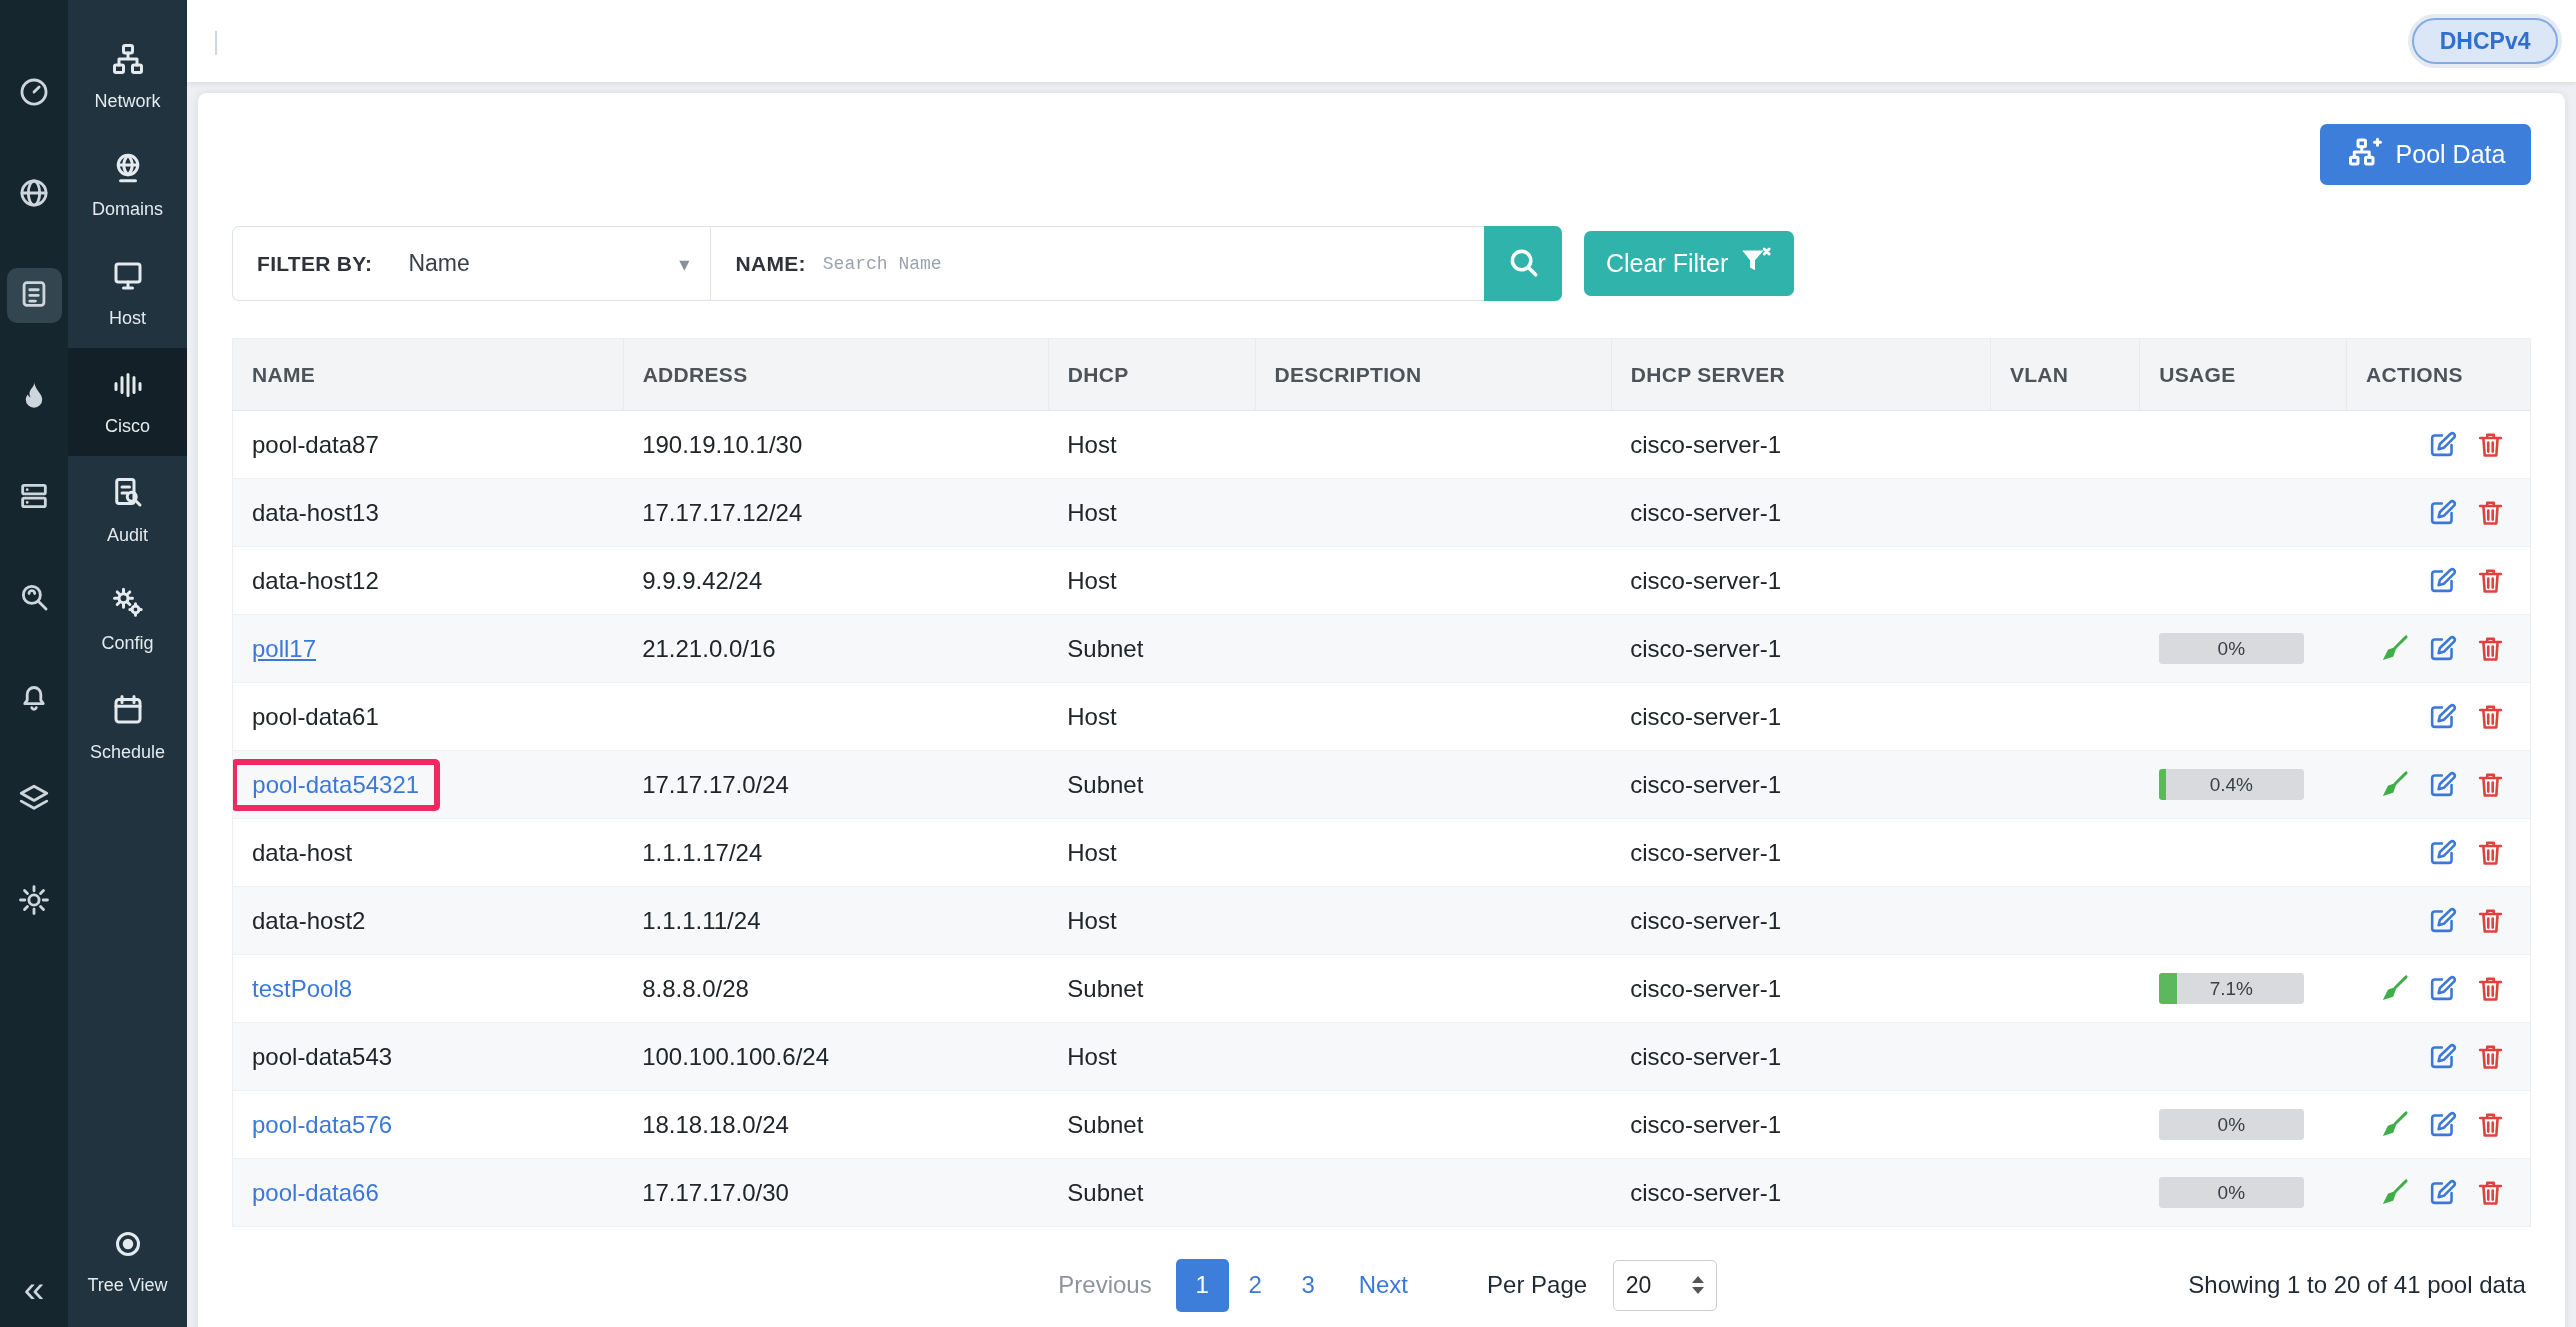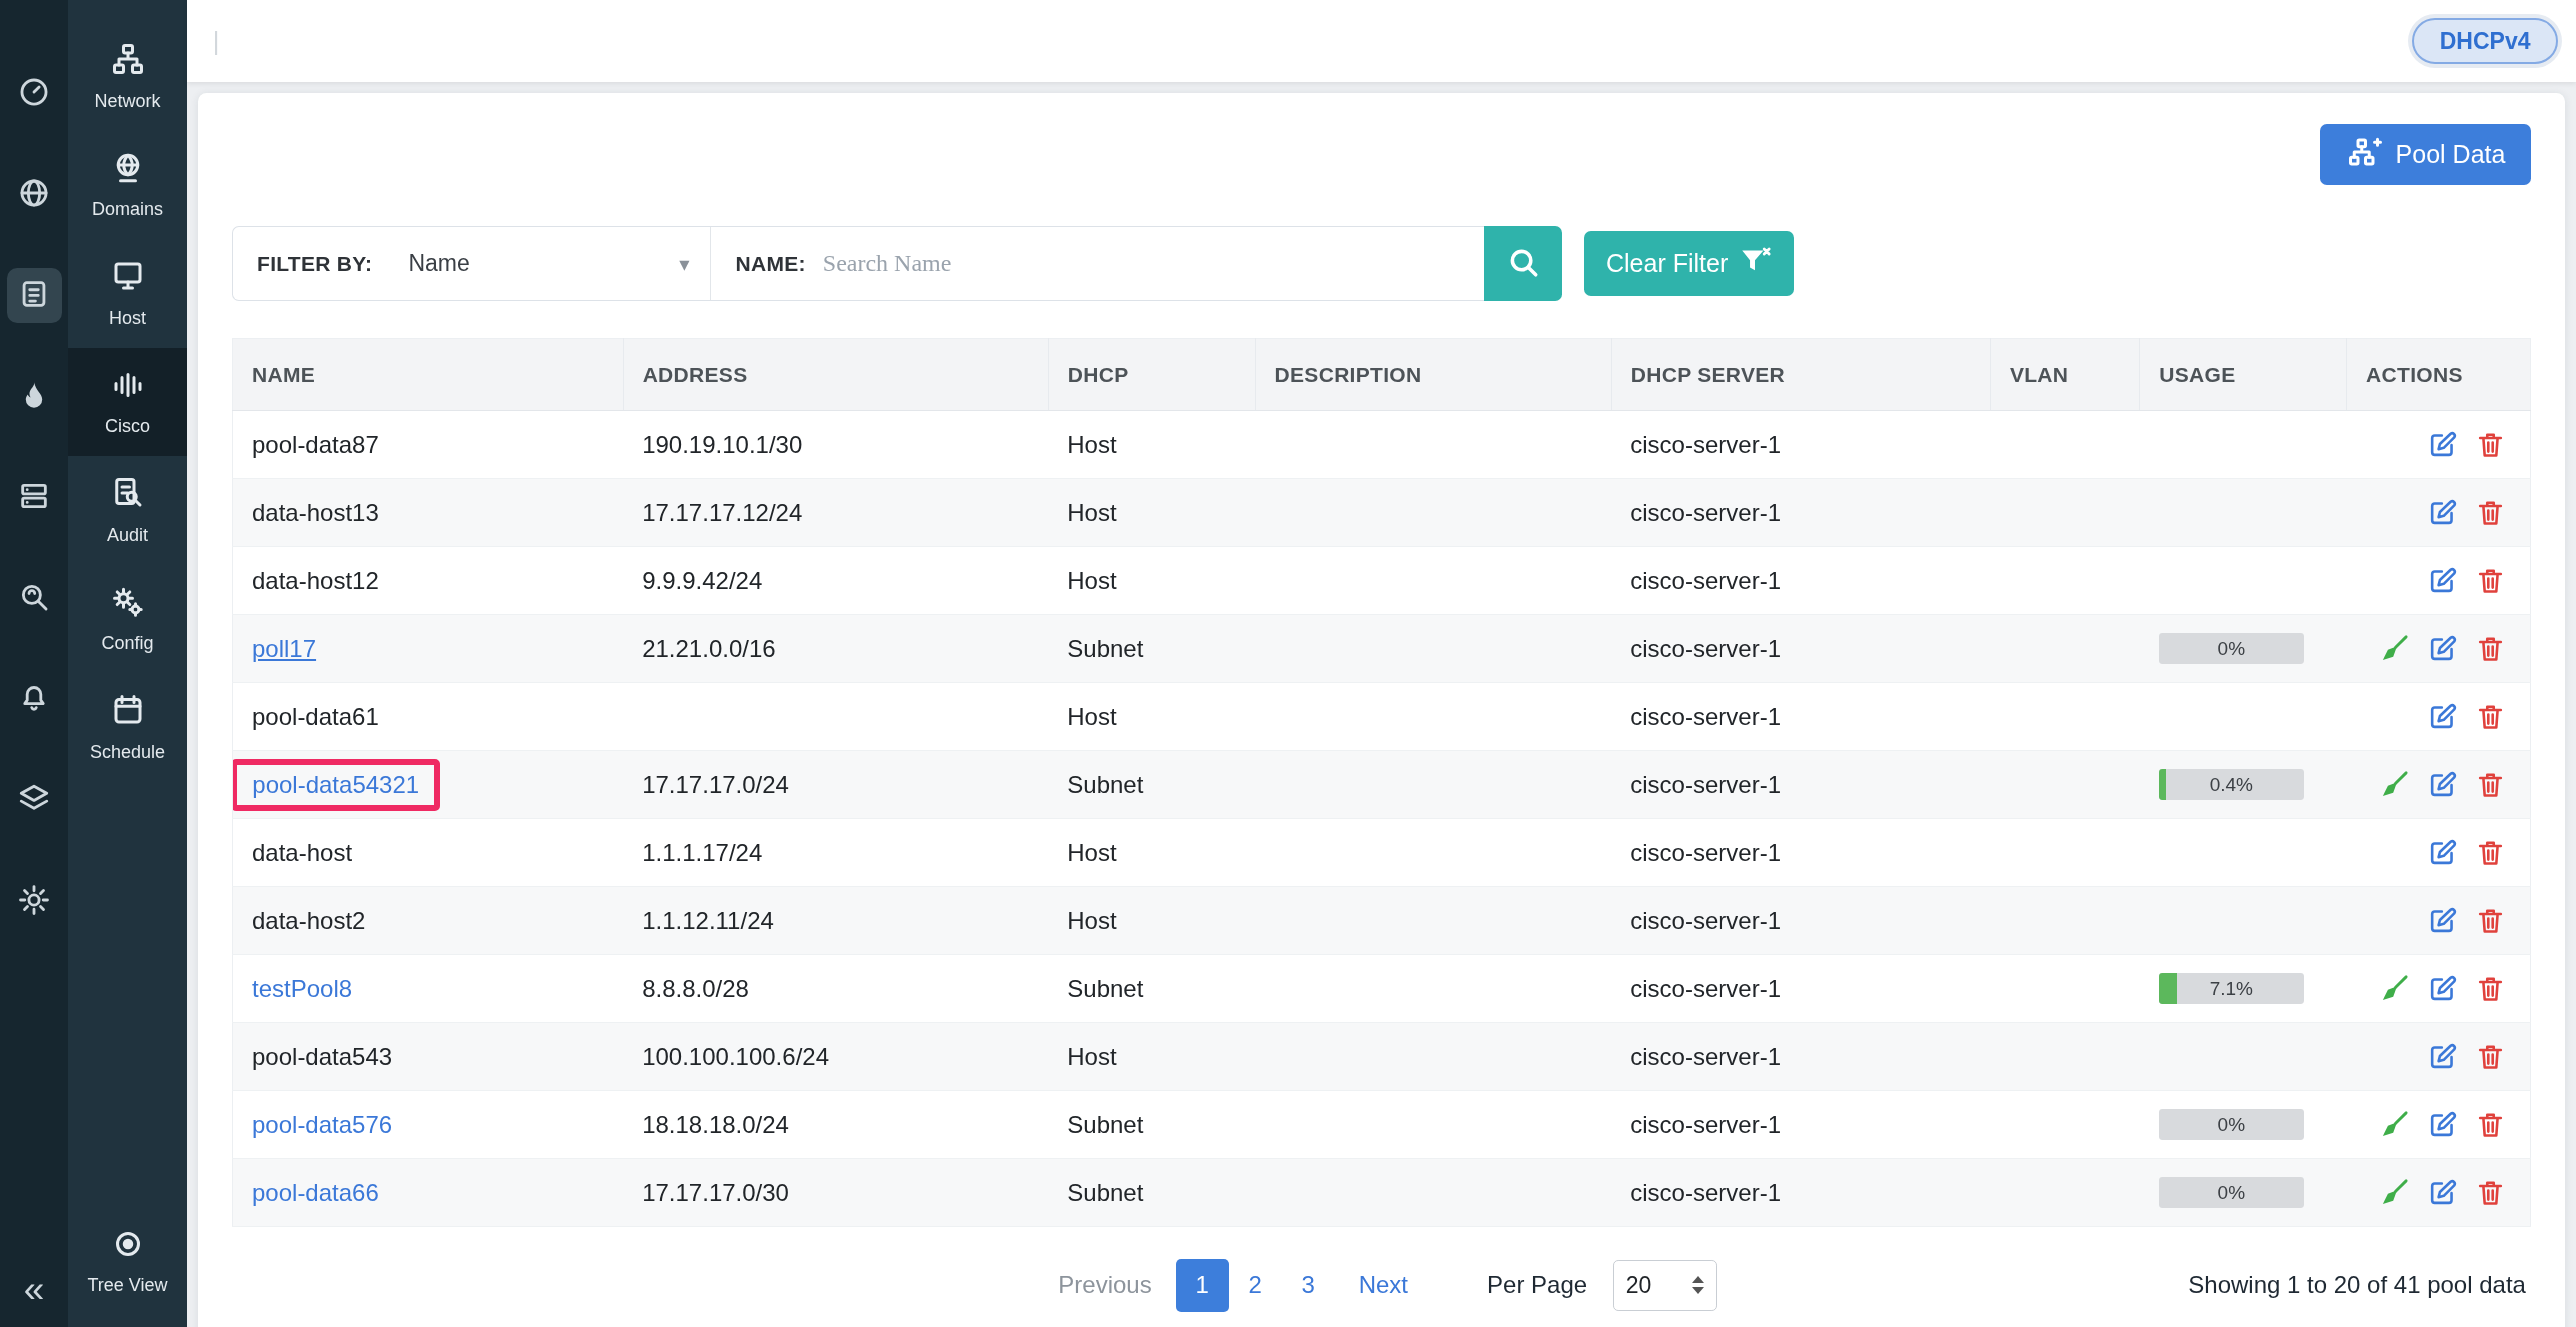--- a/index.html
+++ b/index.html
@@ -52,22 +52,22 @@
   .filter-row { margin-top:41px; display:flex; align-items:center; }
   .filter-box { display:flex; align-items:center; height:75px; width:1252px;
     border:1.7px solid #dde2e8; border-radius:6.8px 0 0 6.8px; border-right:none; background:#fff; }
   .flabel { font-size:21px; font-weight:700; color:#2f3338; letter-spacing:0.3px; white-space:nowrap; }
   .fb-left { padding-left:24px; }
   .fselect { display:flex; align-items:center; justify-content:space-between; width:281px;
     margin-left:36px; margin-right:20.4px; font-size:23px; color:#3a3f45; cursor:pointer; }
   .caret { color:#8a9199; font-size:20.4px; }
   .fdivider { width:1.7px; align-self:stretch; background:#e2e6ea; }
   .fb-name { padding-left:24px; }
-  .finput { flex:1; min-width:0; border:none; outline:none; font-size:24px; color:#a16207;
-    padding:0 17px; font-family:Liberation Serif, serif; background:transparent; }
+  .finput { flex:1; min-width:0; border:none; outline:none; font-size:18px; color:#a16207;
+    padding:0 17px; font-family:Liberation Mono, monospace; background:transparent; }
   .finput::placeholder { color:#9aa3ad; }
   .search-btn { width:78px; height:75px; background:#2fb3ab; border:none; border-radius:0 6.8px 6.8px 0;
     display:flex; align-items:center; justify-content:center; color:#fff; cursor:pointer; }
   .search-btn svg { width:34px; height:34px; }
   .clear-btn { margin-left:22px; height:65px; background:#2fb3ab; color:#fff; border:none;
     border-radius:6.8px; padding:0 22px; display:flex; align-items:center; gap:10.2px;
     font-size:25px; font-family:inherit; cursor:pointer; }
   .clear-btn svg { width:34px; height:34px; }
 
   
@@ -495,21 +495,21 @@
                     <span class="act delete">
                       <span><svg viewBox="0 0 24 24" fill="none" stroke="currentColor" stroke-width="2" stroke-linecap="round" stroke-linejoin="round">
                           <path d="M4 7h16M9.5 7V4.5h5V7M6.5 7l1 13.5h9l1-13.5M10.3 10.5v7M13.7 10.5v7"></path>
                         </svg></span>
                     </span>
                   </span>
                 </td>
   </tr>
               <tr>
     <td><span>data-host2</span></td>
-    <td>1.1.12.11/24</td>
+    <td>1.1.1.11/24</td>
     <td>Host</td>
     <td></td>
     <td>cisco-server-1</td>
     <td></td>
     <td></td>
     <td class="c-act">
                   <span class="acts">
                     <span class="act edit">
                       <span><svg viewBox="0 0 24 24" fill="none" stroke="currentColor" stroke-width="2" stroke-linecap="round" stroke-linejoin="round">
                           <path d="M11.5 5H6a2 2 0 0 0-2 2v11a2 2 0 0 0 2 2h11a2 2 0 0 0 2-2v-5.5"></path>

